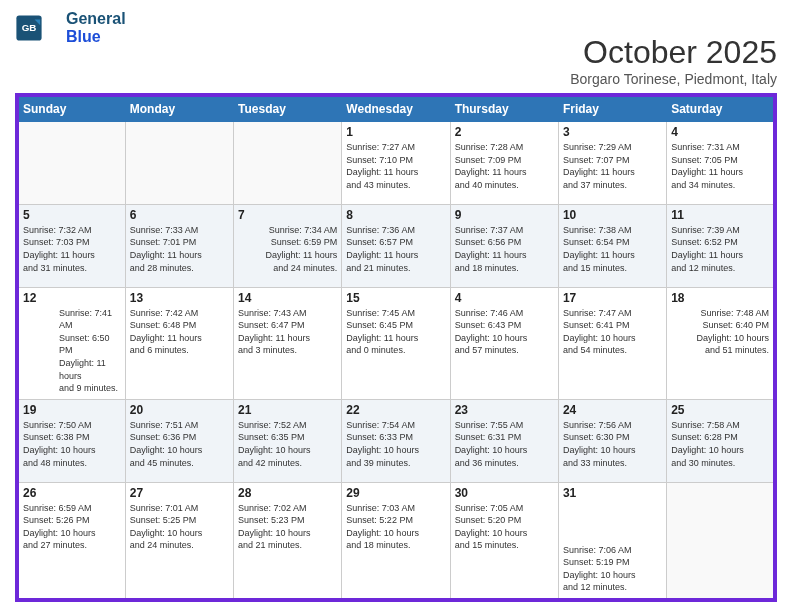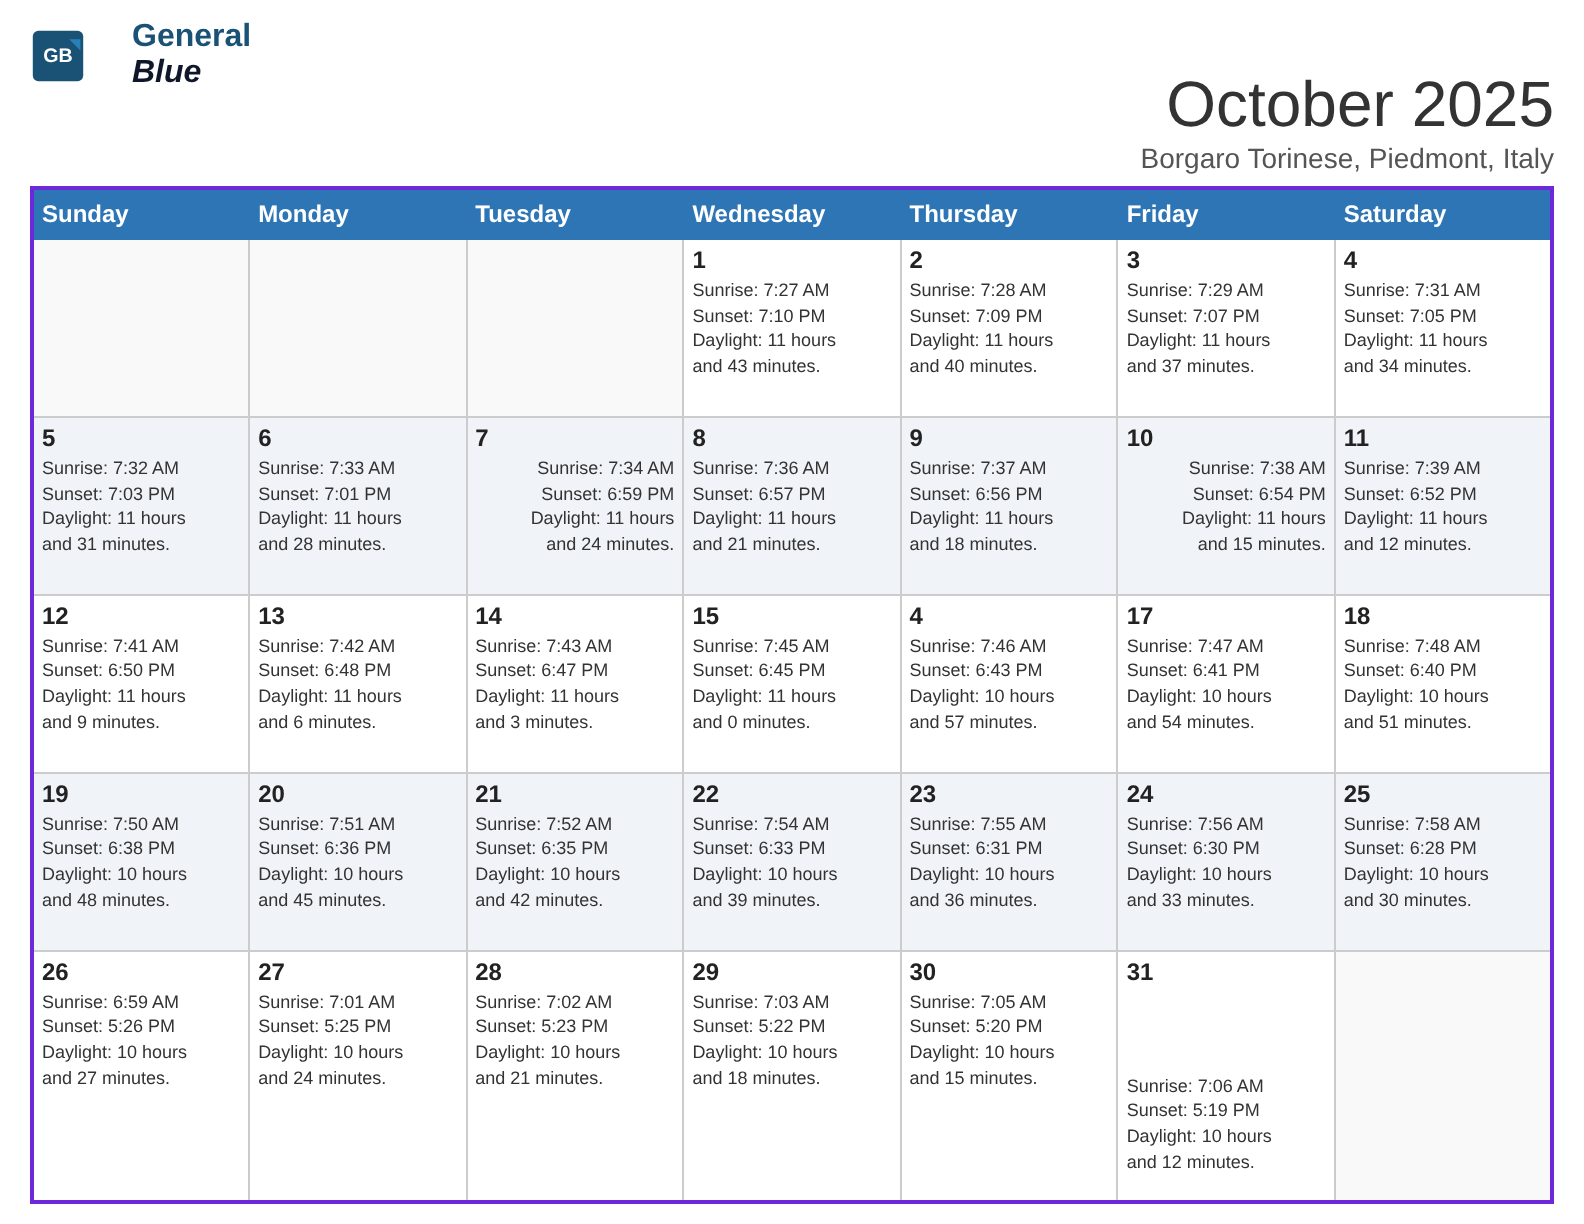--- a/index.html
+++ b/index.html
@@ -47,21 +47,21 @@
       font-weight: normal;
       color: #333;
       margin-top: 24px;
     }
     .location-title {
       font-size: 14px;
       color: #555;
     }
     .calendar {
       flex: 1;
-      border: 2px solid #6d28d9;
+      border: 4px solid #6d28d9;
       border-collapse: collapse;
       width: 100%;
       table-layout: fixed;
     }
     .calendar th {
       background: #2e75b6;
       color: #fff;
       font-size: 12px;
       font-weight: bold;
       padding: 5px 4px;
@@ -100,21 +100,21 @@
 <div class="page">
   <div class="header">
     <div class="logo">
       <svg class="logo-icon" viewBox="0 0 40 40">
         <rect x="2" y="2" width="36" height="36" rx="4" fill="#1a5276"></rect>
         <text x="20" y="24" text-anchor="middle" font-size="14" font-weight="bold" fill="white" font-family="Arial">GB</text>
         <polygon points="28,8 36,8 36,16" fill="#2980b9"></polygon>
       </svg>
       <div class="logo-text">
         <div>General</div>
-        <div style="color:#0f172a;font-style:italic;">Blue</div>
+        <div style="color:#1d4ed8;">Blue</div>
       </div>
     </div>
     <div class="title-block">
       <div class="month-title">October 2025</div>
       <div class="location-title">Borgaro Torinese, Piedmont, Italy</div>
     </div>
   </div>
 
   <table class="calendar">
     <thead>
@@ -193,37 +193,37 @@
           </td>
           <td>
             <div class="day-num">9</div>
             <div class="day-info" style="white-space: pre-line;">Sunrise: 7:37 AM
 Sunset: 6:56 PM
 Daylight: 11 hours
 and 18 minutes.</div>
           </td>
           <td>
             <div class="day-num">10</div>
-            <div class="day-info" style="white-space: pre-line; text-align: right;">Sunrise: 7:38 AM
+            <div class="day-info" style="white-space: pre-line;">Sunrise: 7:38 AM
 Sunset: 6:54 PM
 Daylight: 11 hours
 and 15 minutes.</div>
           </td>
           <td>
             <div class="day-num">11</div>
             <div class="day-info" style="white-space: pre-line;">Sunrise: 7:39 AM
 Sunset: 6:52 PM
 Daylight: 11 hours
 and 12 minutes.</div>
           </td>
         </tr>
         <tr>
           <td>
             <div class="day-num">12</div>
-            <div class="day-info" style="white-space: pre-line;">Sunrise: 7:41 AM
+            <div class="day-info" style="white-space: pre-line; margin-left: 36px;">Sunrise: 7:41 AM
 Sunset: 6:50 PM
 Daylight: 11 hours
 and 9 minutes.</div>
           </td>
           <td>
             <div class="day-num">13</div>
             <div class="day-info" style="white-space: pre-line;">Sunrise: 7:42 AM
 Sunset: 6:48 PM
 Daylight: 11 hours
 and 6 minutes.</div>
@@ -251,21 +251,21 @@
           </td>
           <td>
             <div class="day-num">17</div>
             <div class="day-info" style="white-space: pre-line;">Sunrise: 7:47 AM
 Sunset: 6:41 PM
 Daylight: 10 hours
 and 54 minutes.</div>
           </td>
           <td>
             <div class="day-num">18</div>
-            <div class="day-info" style="white-space: pre-line;">Sunrise: 7:48 AM
+            <div class="day-info" style="white-space: pre-line; text-align: right;">Sunrise: 7:48 AM
 Sunset: 6:40 PM
 Daylight: 10 hours
 and 51 minutes.</div>
           </td>
         </tr>
         <tr class="row-alt">
           <td>
             <div class="day-num">19</div>
             <div class="day-info" style="white-space: pre-line;">Sunrise: 7:50 AM
 Sunset: 6:38 PM

